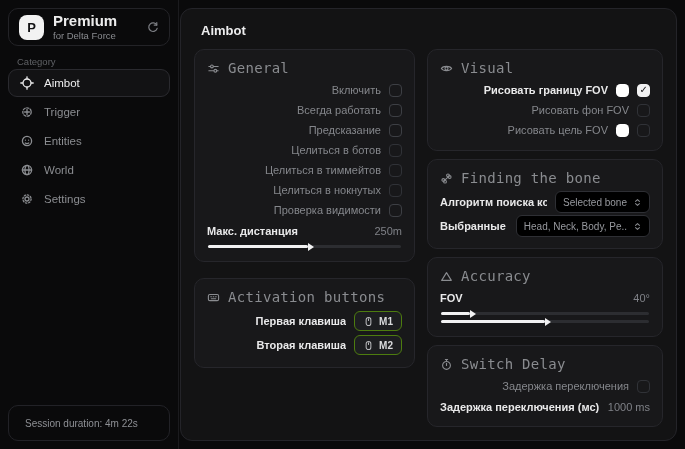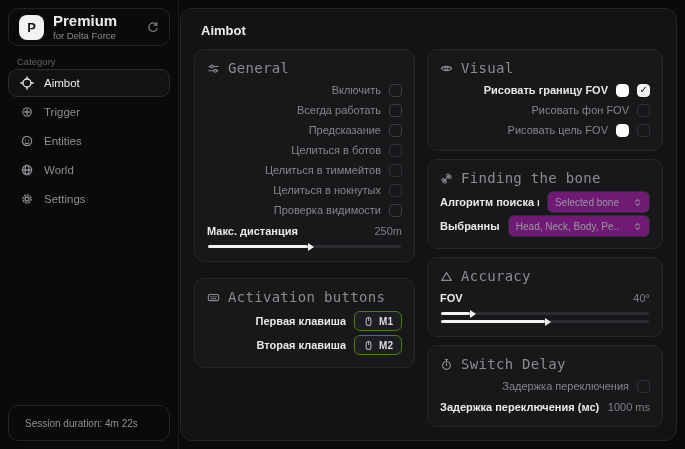--- a/index.html
+++ b/index.html
@@ -45,21 +45,21 @@
   .checkbox.checked::after { content:"\2713"; position:absolute; left:1.5px; top:-0.5px; font-size:10px; font-weight:bold; color:#131315; }
   .swatch { width:13px; height:13px; border-radius:4.5px; background:#fff; flex:none; cursor:pointer; }
 
   .slider-block { margin-top:1px;text-align:center; }
   .slider-head { display:flex; align-items:center; justify-content:space-between; height:19px; font-size:11px; }
   .value { color:#7f8187; font-size:11px; flex:none; }
   .track { position:relative; height:3px; background:#2c2d31; border-radius:2px; margin:5px 1px 3px; cursor:pointer; }
   .fill { position:absolute; left:0; top:0; height:3px; background:#f2f2f3; border-radius:2px; }
   .thumb { position:absolute; right:-6px; top:50%; transform:translateY(-50%); width:0; height:0; border-left:6px solid #f2f2f3; border-top:4px solid transparent; border-bottom:4px solid transparent; }
 
-  .dropdown { display:flex; align-items:center; gap:14px; height:22px; padding:0 7px; background:#701a75; border:1px solid #2e2f34; border-radius:6px; font-size:10px; color:#97999e; flex:none; max-width:150px; cursor:pointer; }
+  .dropdown { display:flex; align-items:center; gap:6px; height:22px; padding:0 7px; background:#000000; border:1px solid #2e2f34; border-radius:6px; font-size:10px; color:#97999e; flex:none; max-width:150px; cursor:pointer; }
   .dropdown .dtext { white-space:nowrap; overflow:hidden; }
   .dropdown .ic { display:flex; flex:none; color:#8a8c90; }
 
   .keybadge { display:flex; align-items:center; gap:5px; height:20px; padding:0 8px; background:#1d1e21; border:1px solid #4d7c0f; border-radius:6px; font-size:10px; font-weight:600; color:#d9dadc; flex:none; cursor:pointer; }
   .keybadge .ic { display:flex; color:#b9babd; }
 
   svg { display:block; }
 </style>
 </head>
 <body>

